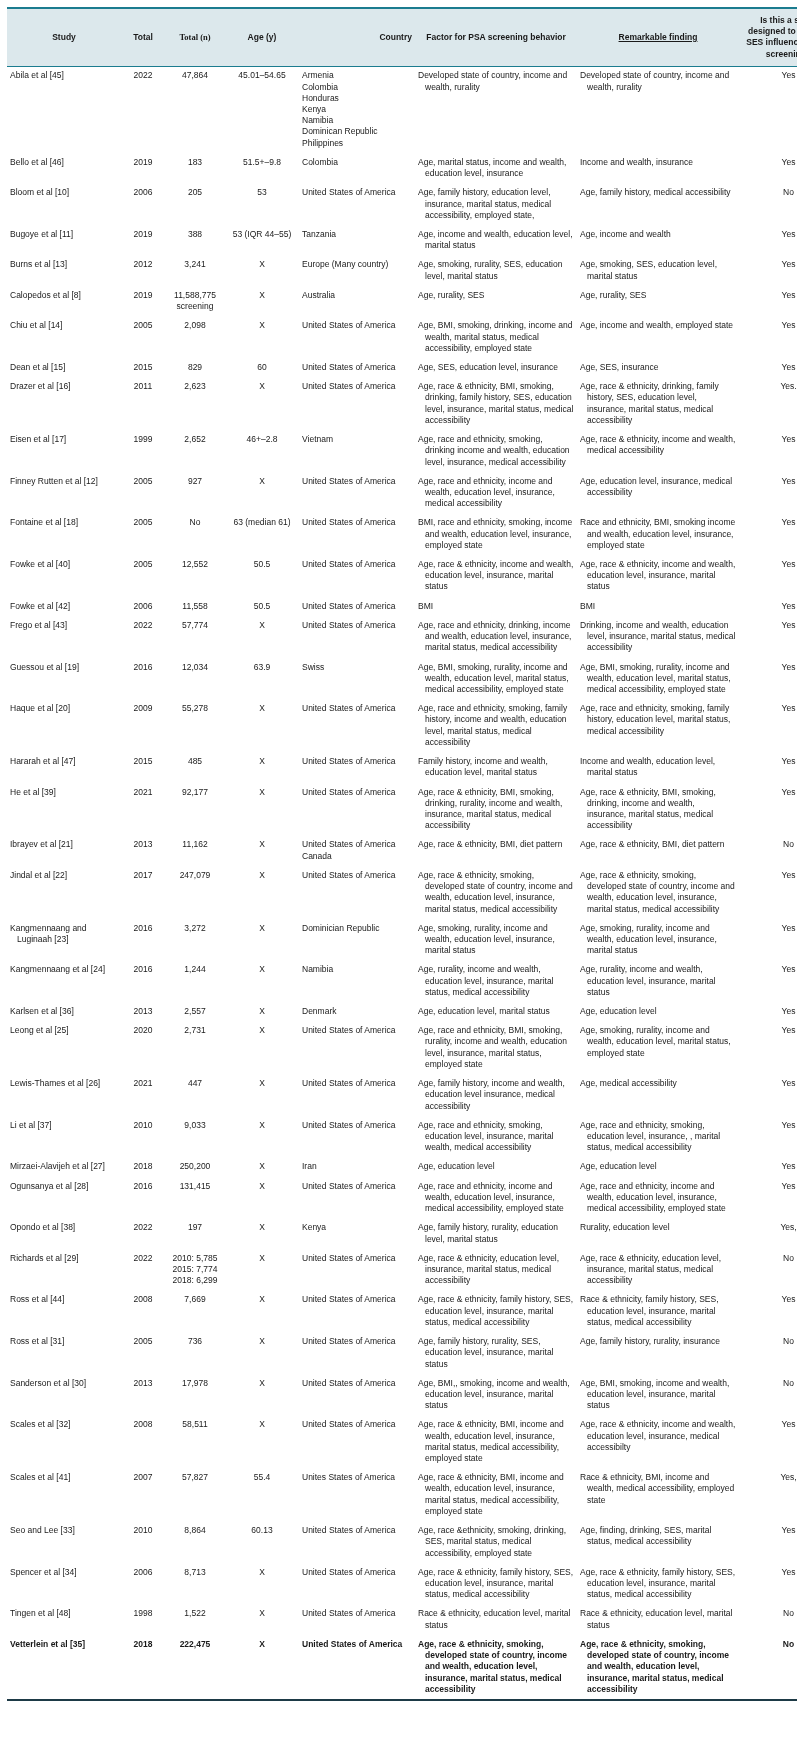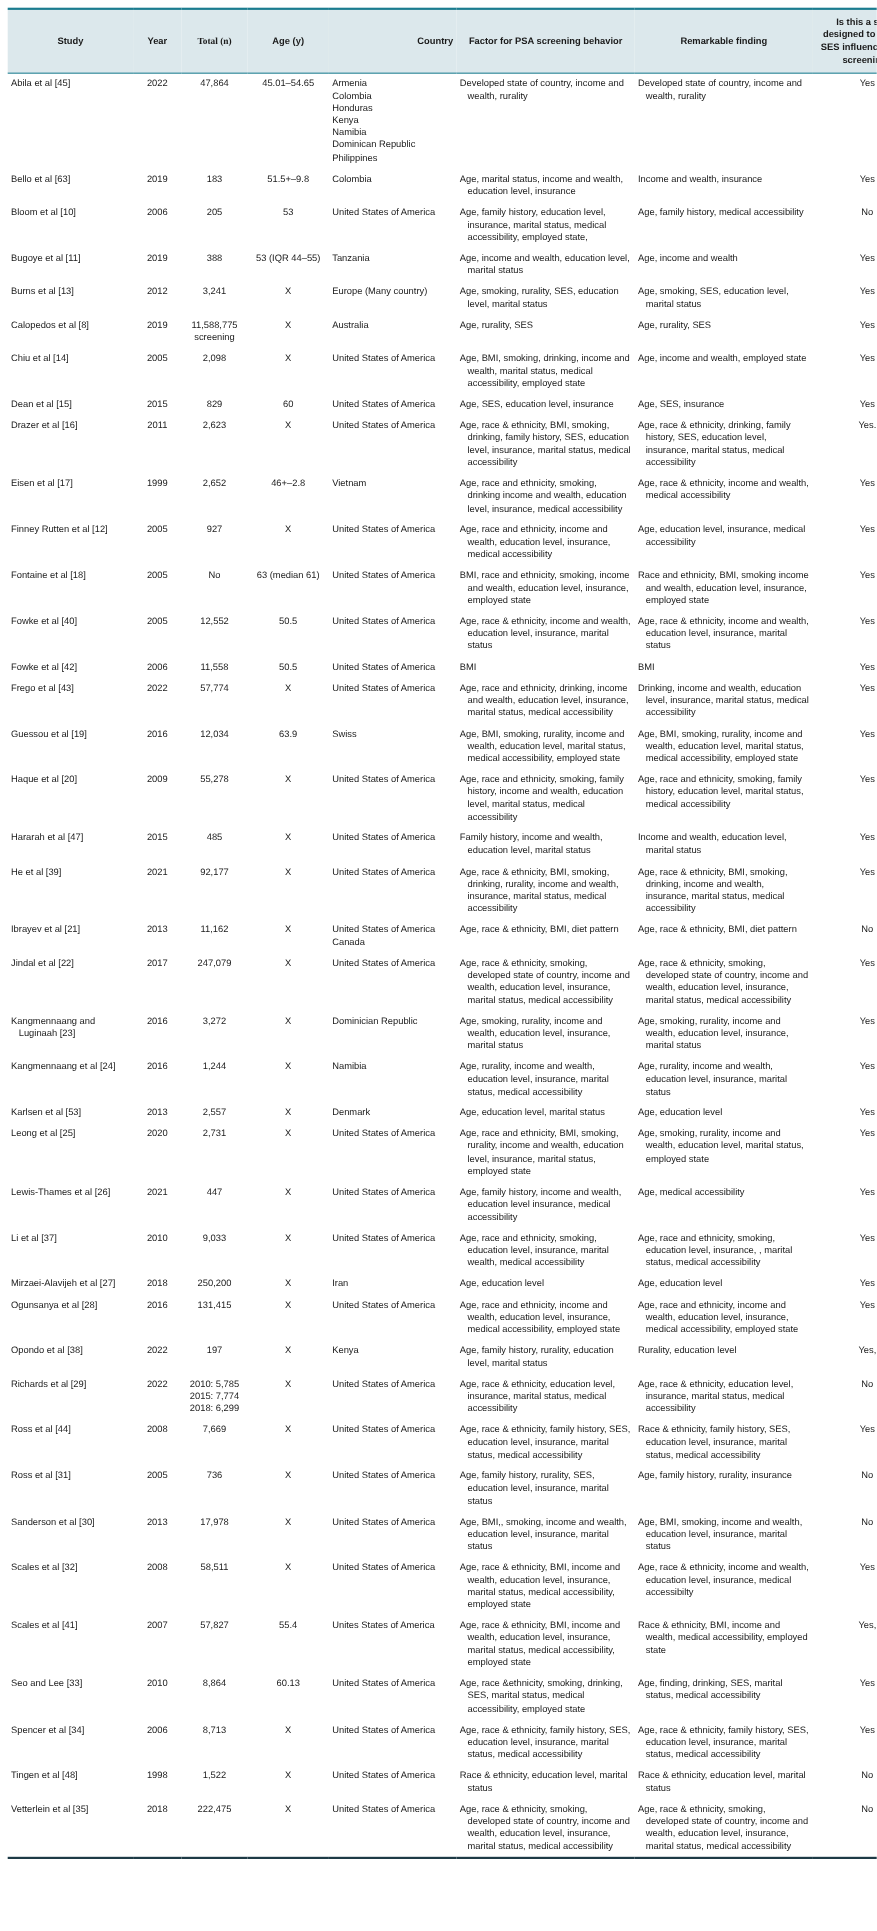--- a/index.html
+++ b/index.html
@@ -30,42 +30,43 @@
     overflow-wrap: break-word;
   }
   tbody td {
     vertical-align: top;
     padding: 3.5px 3px 4.5px 3px;
     white-space: pre-line;
     overflow-wrap: break-word;
   }
   tbody tr:last-child td {
     border-bottom: 2.5px solid var(--rule-bottom, #1d3a46);
+    font-weight: bold;
   }
   td.hang { padding-left: 10px; text-indent: -7px; }
   .align-left { text-align: left; }
   .align-center { text-align: center; }
   th.col-study   { width: 108px; }
   th.col-year    { width: 38px;  }
   th.col-total   { width: 54px; font-family: Liberation Serif, serif;  }
   th.col-age     { width: 68px;  }
   th.col-country { width: 110px; text-align: right; }
   th.col-factor  { width: 156px; margin-top: 24px; }
-  th.col-finding { width: 156px; }
+  th.col-finding { width: 156px; text-decoration: underline; }
   th.col-ses     { width: 93px;  }
 </style>
 </head>
 <body>
 
 <div class="page">
   <table class="studies">
     <thead>
       <tr>
           <th class="col-study align-center">Study</th>
-          <th class="col-year align-center">Year</th>
+          <th class="col-year align-center">Total</th>
           <th class="col-total align-center">Total (n)</th>
           <th class="col-age align-center">Age (y)</th>
           <th class="col-country align-center">Country</th>
           <th class="col-factor align-center">Factor for PSA screening behavior</th>
           <th class="col-finding align-center">Remarkable finding</th>
           <th class="col-ses align-center">Is this a study designed to analyze SES influencing PSA screening?</th>
         </tr>
     </thead>
     <tbody>
         <tr>
@@ -78,21 +79,21 @@
 Honduras
 Kenya
 Namibia
 Dominican Republic
 Philippines</td>
           <td class="col-factor align-left hang">Developed state of country, income and wealth, rurality</td>
           <td class="col-finding align-left hang">Developed state of country, income and wealth, rurality</td>
           <td class="col-ses align-center">Yes</td>
         </tr>
         <tr>
-          <td class="col-study align-left hang">Bello et al [63]</td>
+          <td class="col-study align-left hang">Bello et al [46]</td>
           <td class="col-year align-center">2019</td>
           <td class="col-total align-center">183</td>
           <td class="col-age align-center">51.5+–9.8</td>
           <td class="col-country align-left">Colombia</td>
           <td class="col-factor align-left hang">Age, marital status, income and wealth, education level, insurance</td>
           <td class="col-finding align-left hang">Income and wealth, insurance</td>
           <td class="col-ses align-center">Yes</td>
         </tr>
         <tr>
           <td class="col-study align-left hang">Bloom et al [10]</td>
@@ -300,21 +301,21 @@
           <td class="col-study align-left hang">Kangmennaang et al [24]</td>
           <td class="col-year align-center">2016</td>
           <td class="col-total align-center">1,244</td>
           <td class="col-age align-center">X</td>
           <td class="col-country align-left">Namibia</td>
           <td class="col-factor align-left hang">Age, rurality, income and wealth, education level, insurance, marital status, medical accessibility</td>
           <td class="col-finding align-left hang">Age, rurality, income and wealth, education level, insurance, marital status</td>
           <td class="col-ses align-center">Yes</td>
         </tr>
         <tr>
-          <td class="col-study align-left hang">Karlsen et al [53]</td>
+          <td class="col-study align-left hang">Karlsen et al [36]</td>
           <td class="col-year align-center">2013</td>
           <td class="col-total align-center">2,557</td>
           <td class="col-age align-center">X</td>
           <td class="col-country align-left">Denmark</td>
           <td class="col-factor align-left hang">Age, education level, marital status</td>
           <td class="col-finding align-left hang">Age, education level</td>
           <td class="col-ses align-center">Yes</td>
         </tr>
         <tr>
           <td class="col-study align-left hang">Leong et al [25]</td>

